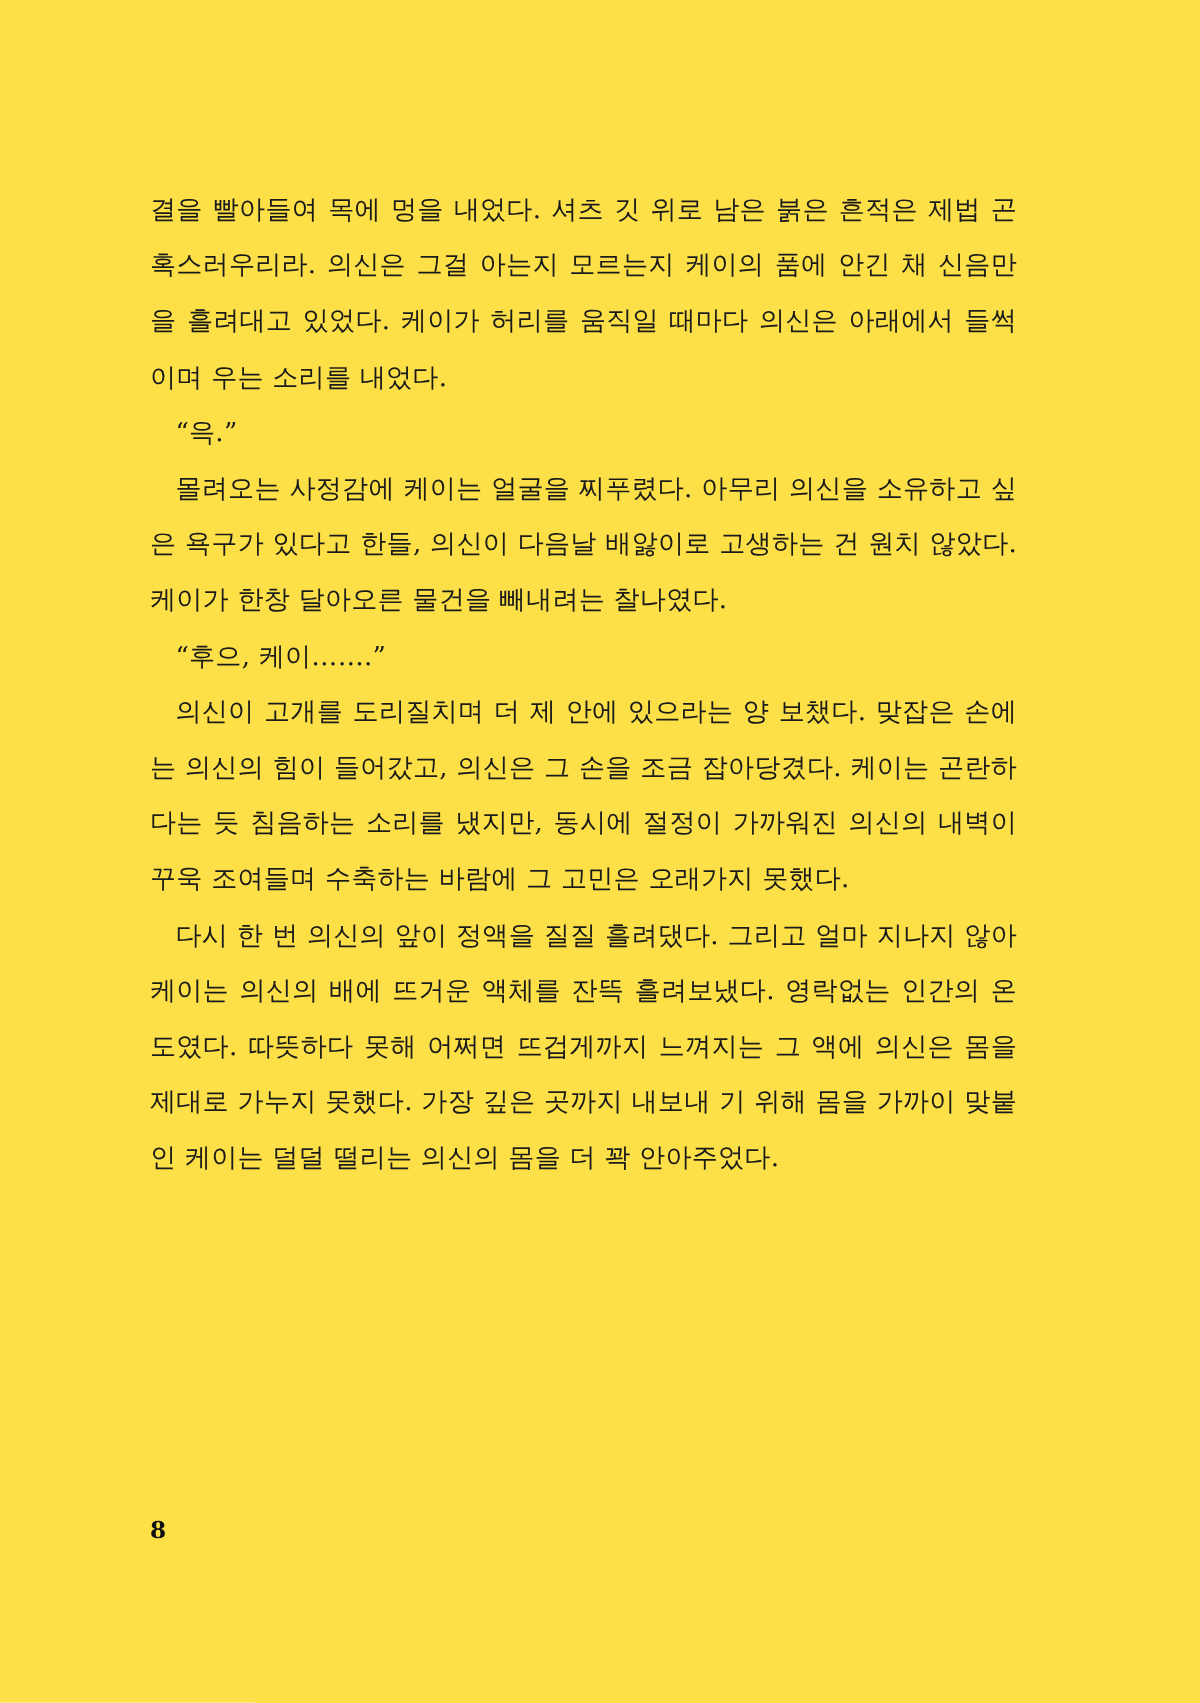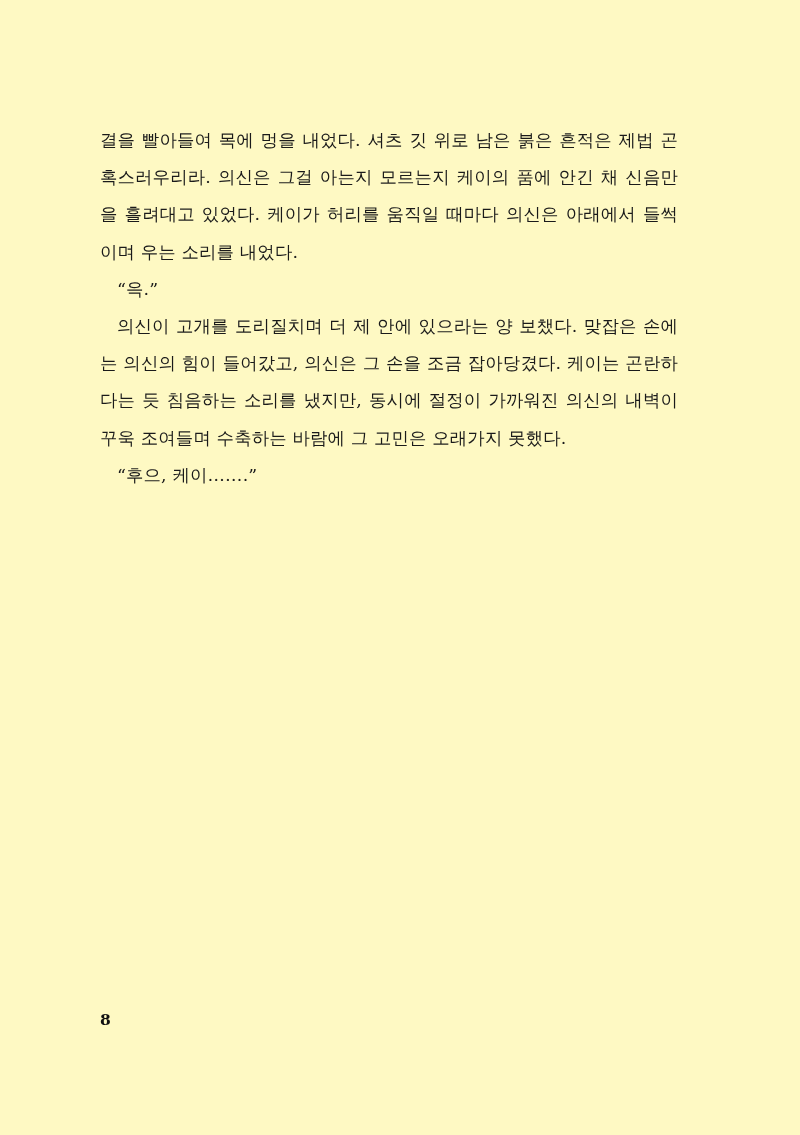--- a/index.html
+++ b/index.html
@@ -14,21 +14,21 @@
     color: #1a1a1a;
     position: relative;
     overflow: hidden;
   }
   .page {
     position: absolute;
     left: 0;
     top: 0;
     width: 800px;
     height: 1135px;
-    background: #fef9c3;
+    background: #fde047;
   }
   .text-block {
     position: absolute;
     left: 100px;
     top: 122px;
     width: 578px;
   }
   .para {
     margin: 0;
     font-size: 17.4px;
@@ -53,19 +53,21 @@
   }
 </style>
 </head>
 <body>
 
 <div class="page">
 
   <div class="text-block">
     <p class="para">결을 빨아들여 목에 멍을 내었다. 셔츠 깃 위로 남은 붉은 흔적은 제법 곤혹스러우리라. 의신은 그걸 아는지 모르는지 케이의 품에 안긴 채 신음만을 흘려대고 있었다. 케이가 허리를 움직일 때마다 의신은 아래에서 들썩이며 우는 소리를 내었다.</p>
     <p class="para indent">“윽.”</p>
+    <p class="para indent">몰려오는 사정감에 케이는 얼굴을 찌푸렸다. 아무리 의신을 소유하고 싶은 욕구가 있다고 한들, 의신이 다음날 배앓이로 고생하는 건 원치 않았다. 케이가 한창 달아오른 물건을 빼내려는 찰나였다.</p>
+    <p class="para indent">“후으, 케이…….”</p>
     <p class="para indent">의신이 고개를 도리질치며 더 제 안에 있으라는 양 보챘다. 맞잡은 손에는 의신의 힘이 들어갔고, 의신은 그 손을 조금 잡아당겼다. 케이는 곤란하다는 듯 침음하는 소리를 냈지만, 동시에 절정이 가까워진 의신의 내벽이 꾸욱 조여들며 수축하는 바람에 그 고민은 오래가지 못했다.</p>
-    <p class="para indent">“후으, 케이…….”</p>
+    <p class="para indent">다시 한 번 의신의 앞이 정액을 질질 흘려댔다. 그리고 얼마 지나지 않아 케이는 의신의 배에 뜨거운 액체를 잔뜩 흘려보냈다. 영락없는 인간의 온도였다. 따뜻하다 못해 어쩌면 뜨겁게까지 느껴지는 그 액에 의신은 몸을 제대로 가누지 못했다. 가장 깊은 곳까지 내보내 기 위해 몸을 가까이 맞붙인 케이는 덜덜 떨리는 의신의 몸을 더 꽉 안아주었다.</p>
   </div>
 
   <div class="page-number">8</div>
 
 </div>
 
 </body></html>

